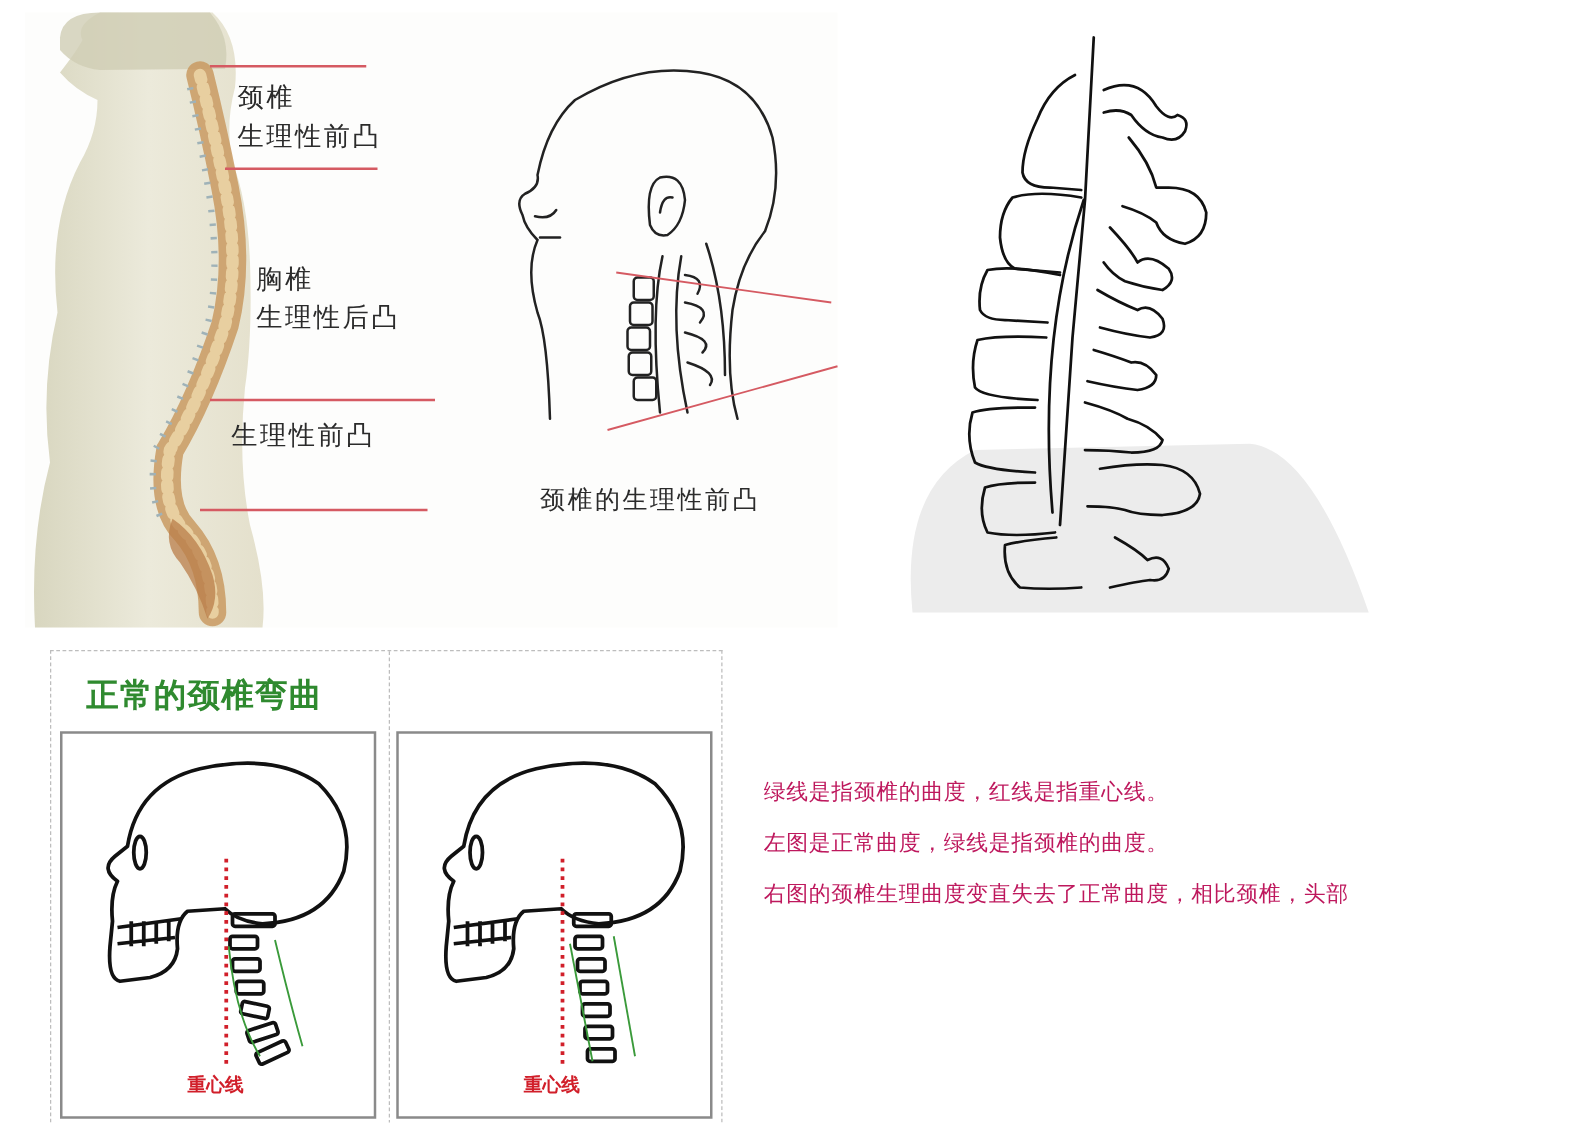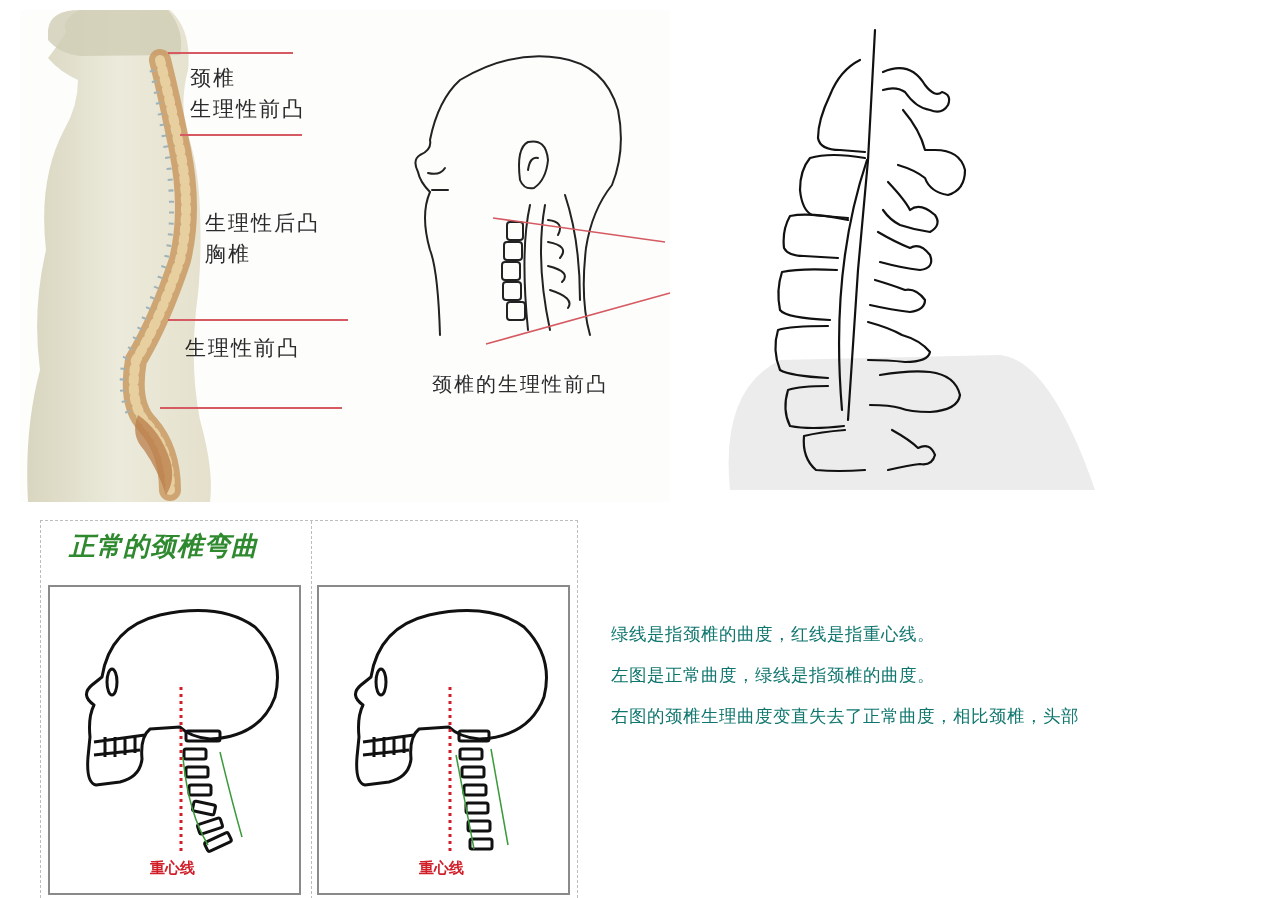--- a/index.html
+++ b/index.html
@@ -11,27 +11,27 @@
   #spine-panel { left: 20px; top: 10px; width: 650px; height: 492px; background: #fdfdfc; }
   .label-serif { position: absolute; font-family: "DejaVu Serif", serif; font-size: 21px; color: #2b2b2b; text-align: left; line-height: 31px; letter-spacing: 2px; }
   .redline { position: absolute; height: 1.5px; background: #d55a62; }
 
   
   #thoracic-panel { left: 720px; top: 10px; width: 400px; height: 490px; }
 
   
   #compare-frame { left: 40px; top: 520px; width: 538px; height: 378px; border: 1px dashed #bdbdbd; border-bottom: none; }
   .compare-divider { position: absolute; left: 270px; top: 0; width: 0; height: 378px; border-left: 1px dashed #bdbdbd; }
-  .compare-title { position: absolute; top: 8px; font-family: "DejaVu Sans", sans-serif; font-weight: bold; font-size: 26px; color: #2f8a2f; letter-spacing: 1px; white-space: nowrap; font-style: italic; }
+  .compare-title { position: absolute; top: 18px; font-family: "DejaVu Sans", sans-serif; font-weight: bold; font-size: 26px; color: #2f8a2f; letter-spacing: 1px; white-space: nowrap; }
   .compare-box { position: absolute; top: 64px; width: 253px; height: 310px; border: 2px solid #8a8a8a; background: #fff; }
   .cg-label { position: absolute; font-family: "DejaVu Sans", sans-serif; font-weight: bold; font-size: 15px; color: #d11f2a; }
 
   
   #description { left: 611px; top: 614px; width: 620px; }
-  .desc-line { font-family: "DejaVu Sans", sans-serif; font-size: 17.5px; color: #0f766e; line-height: 41px; white-space: nowrap; letter-spacing: 0.5px; }
+  .desc-line { font-family: "DejaVu Sans", sans-serif; font-size: 17.5px; color: #be185d; line-height: 41px; white-space: nowrap; letter-spacing: 0.5px; }
 
   .caption { position: absolute; font-family: "DejaVu Serif", serif; font-size: 20px; color: #2b2b2b; letter-spacing: 2px; white-space: nowrap; }
   svg { position: absolute; left: 0; top: 0; overflow: visible; }
 </style>
 </head>
 <body>
 
 <div class="panel" id="spine-panel">
   <svg width="650" height="492">
     <defs>
@@ -56,22 +56,22 @@
   <div class="redline" style="left:148px; top:42px; width:125px;"></div>
   <div class="redline" style="left:160px; top:124px; width:122px;"></div>
   <div class="redline" style="left:148px; top:309px; width:180px;"></div>
   <div class="redline" style="left:140px; top:397px; width:182px;"></div>
 
   <div class="label-serif" style="left:170px; top:53px; width:150px;">
     <div>颈椎</div>
     <div>生理性前凸</div>
   </div>
   <div class="label-serif" style="left:185px; top:198px; width:150px;">
+    <div>胸椎</div>
     <div>生理性后凸</div>
-    <div>胸椎</div>
   </div>
   <div class="label-serif" style="left:165px; top:323px; width:150px;">
     <div>生理性前凸</div>
   </div>
 
   <svg width="650" height="492">
     <g fill="none" stroke="#222" stroke-width="2" stroke-linecap="round">
 
       <path d="M420 325 Q418 260 410 240 Q400 205 410 182 Q400 172 398 162 Q392 150 400 145 Q412 140 410 130 Q418 90 440 70 Q490 40 540 48 Q585 55 598 100 Q606 140 592 175 Q572 200 566 238 Q560 290 570 325"></path>
       <path d="M408 163 Q420 166 425 158"></path>
@@ -86,21 +86,21 @@
       <rect x="483" y="272" width="18" height="18" rx="3"></rect>
       <rect x="487" y="292" width="18" height="18" rx="3"></rect>
       <path d="M510 195 Q500 240 508 320"></path>
       <path d="M525 195 Q515 250 530 320"></path>
       <path d="M528 210 Q545 212 538 225 M528 232 Q550 236 540 248 M528 256 Q552 262 542 272 M530 280 Q555 288 548 298"></path>
       <path d="M545 185 Q560 230 560 290"></path>
     </g>
     <line x1="473" y1="208" x2="645" y2="232" stroke="#d55a62" stroke-width="1.5"></line>
     <line x1="466" y1="334" x2="650" y2="283" stroke="#d55a62" stroke-width="1.5"></line>
   </svg>
-  <div class="caption" style="left:412px; top:361px;text-align:right;">颈椎的生理性前凸</div>
+  <div class="caption" style="left:412px; top:376px;text-align:right;">颈椎的生理性前凸</div>
 </div>
 
 <div class="panel" id="thoracic-panel">
   <svg width="400" height="490">
 
     <path d="M10 480 Q0 380 60 350 L280 345 Q330 350 375 480 Z" fill="#ececec"></path>
     <g fill="none" stroke="#111" stroke-width="2.2" stroke-linecap="round" stroke-linejoin="round">
 
       <path d="M155 20 L148 150 L138 260 L128 410"></path>
       <path d="M147 150 Q110 260 122 400"></path>

